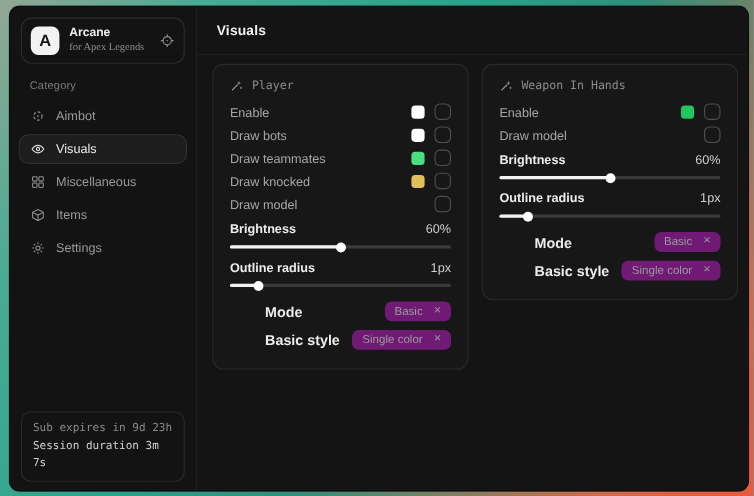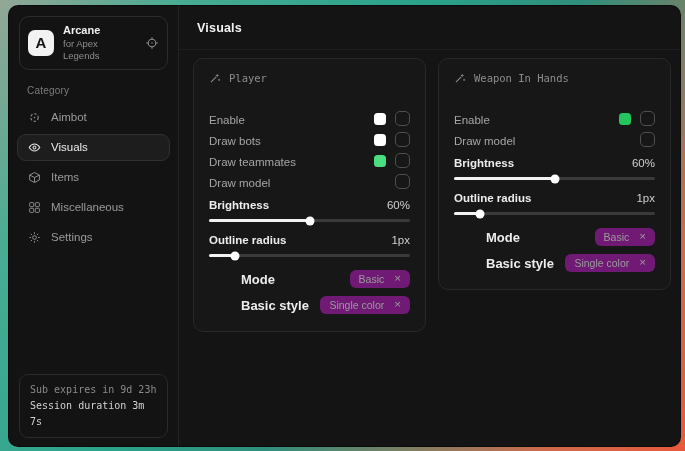--- a/index.html
+++ b/index.html
@@ -26,21 +26,21 @@
     margin: 10px 10px 0; border: 1px solid #2c2c2c; border-radius: 10px;
     padding: 7px 8px; display: flex; align-items: center; gap: 9px; min-height: 42px;
   }
   .logo {
     width: 26px; height: 26px; border-radius: 7px; background: #f2f2f2;
     color: #141414; font-weight: 700; font-size: 15px;
     display: grid; place-items: center; flex: none;
   }
   .app-meta { line-height: 1.25; min-width: 0; }
   .app-title { color: #f0f0f0; font-size: 11px; font-weight: 700; }
-  .app-sub { color: #8d8d8d; font-size: 9.5px; }
+  .app-sub { color: #8d8d8d; font-size: 9.5px; font-family: Liberation Serif, serif; }
   .hdr-icon { margin-left: auto; width: 14px; height: 14px; color: #8d8d8d; cursor: pointer; flex: none; }
 
   .cat-label { color: #7c7c7c; font-size: 10px; margin: 15px 18px 8px; letter-spacing: .2px; }
 
   .nav { display: flex; flex-direction: column; gap: 3px; padding: 0 8px; }
   .nav-item {
     display: flex; align-items: center; gap: 10px; padding: 6px 10px;
     border: 1px solid transparent; border-radius: 9px; color: #9a9a9a;
     font-size: 11.5px; cursor: pointer; height: 27px;
   }
@@ -71,21 +71,21 @@
   }
   .tab.active { background: #2b2b2b; color: #efefef; }
 
   .panels { display: flex; align-items: flex-start; gap: 12px; padding: 8px 14px; }
   .panel {
     width: 233px; flex: none; background: #171717;
     border: 1px solid #282828; border-radius: 10px; padding: 11px 15px 13px;
   }
   .panel-header {
     display: flex; align-items: center; gap: 8px; color: #8d8d8d;
-    font-size: 10.5px; margin: 2px 0 21px;
+    font-size: 10.5px; margin: 2px 0 4px;
     font-family: "DejaVu Sans Mono", monospace;
   }
   .panel-icon { width: 12px; height: 12px; color: #8d8d8d; flex: none; }
 
   .toggle-row { display: flex; justify-content: space-between; align-items: flex-end; height: 21px; }
   .t-label { color: #a6a6a6; font-size: 11.5px; }
   .t-right { display: flex; align-items: center; gap: 9px; }
   .swatch { width: 12px; height: 12px; border-radius: 3.5px; cursor: pointer; }
   .checkbox { width: 15px; height: 15px; border: 1.5px solid #4f4f4f; border-radius: 5px; cursor: pointer; }
 
@@ -148,36 +148,36 @@
               <svg viewBox="0 0 16 16" fill="none" stroke="currentColor" stroke-width="1.3">
                 <path d="M1.5 8s2.5-4.2 6.5-4.2S14.5 8 14.5 8 12 12.2 8 12.2 1.5 8 1.5 8z"></path>
                 <circle cx="8" cy="8" r="1.8"></circle>
               </svg>
             </span>
     <span class="nav-label">Visuals</span>
   </div>
           <div class="nav-item">
     <span class="nav-icon js-icon">
               <svg viewBox="0 0 16 16" fill="none" stroke="currentColor" stroke-width="1.2">
-                <path d="M8 1.8 14 5v6l-6 3.2L2 11V5z"></path>
-                <path d="M2 5l6 3 6-3M8 8v6"></path>
-              </svg>
-            </span>
-    <span class="nav-label">Items</span>
-  </div>
-          <div class="nav-item">
-    <span class="nav-icon js-icon">
-              <svg viewBox="0 0 16 16" fill="none" stroke="currentColor" stroke-width="1.2">
                 <rect x="2" y="2" width="5" height="5" rx="1"></rect>
                 <rect x="9" y="2" width="5" height="5" rx="1"></rect>
                 <rect x="2" y="9" width="5" height="5" rx="1"></rect>
                 <rect x="9" y="9" width="5" height="5" rx="1"></rect>
               </svg>
             </span>
     <span class="nav-label">Miscellaneous</span>
+  </div>
+          <div class="nav-item">
+    <span class="nav-icon js-icon">
+              <svg viewBox="0 0 16 16" fill="none" stroke="currentColor" stroke-width="1.2">
+                <path d="M8 1.8 14 5v6l-6 3.2L2 11V5z"></path>
+                <path d="M2 5l6 3 6-3M8 8v6"></path>
+              </svg>
+            </span>
+    <span class="nav-label">Items</span>
   </div>
           <div class="nav-item">
     <span class="nav-icon js-icon">
               <svg viewBox="0 0 16 16" fill="none" stroke="currentColor" stroke-width="1.2">
                 <circle cx="8" cy="8" r="2.3"></circle>
                 <path d="M8 1.6v2.1M8 12.3v2.1M1.6 8h2.1M12.3 8h2.1M3.5 3.5 5 5M11 11l1.5 1.5M12.5 3.5 11 5M5 11l-1.5 1.5"></path>
               </svg>
             </span>
     <span class="nav-label">Settings</span>
   </div>
@@ -221,20 +221,27 @@
     </span>
   </div>
               <div class="toggle-row">
     <span class="t-label">Draw teammates</span>
     <span class="t-right">
       <span class="swatch" style="background: rgb(74, 222, 128);"></span>
       <span class="checkbox"></span>
     </span>
   </div>
               <div class="toggle-row">
+    <span class="t-label">Draw knocked</span>
+    <span class="t-right">
+      <span class="swatch" style="background: rgb(223, 193, 87);"></span>
+      <span class="checkbox"></span>
+    </span>
+  </div>
+              <div class="toggle-row">
     <span class="t-label">Draw model</span>
     <span class="t-right">
 
       <span class="checkbox"></span>
     </span>
   </div>
               <div class="slider-row">
     <div class="s-top">
       <span class="s-label">Brightness</span>
       <span class="s-value">60%</span>

